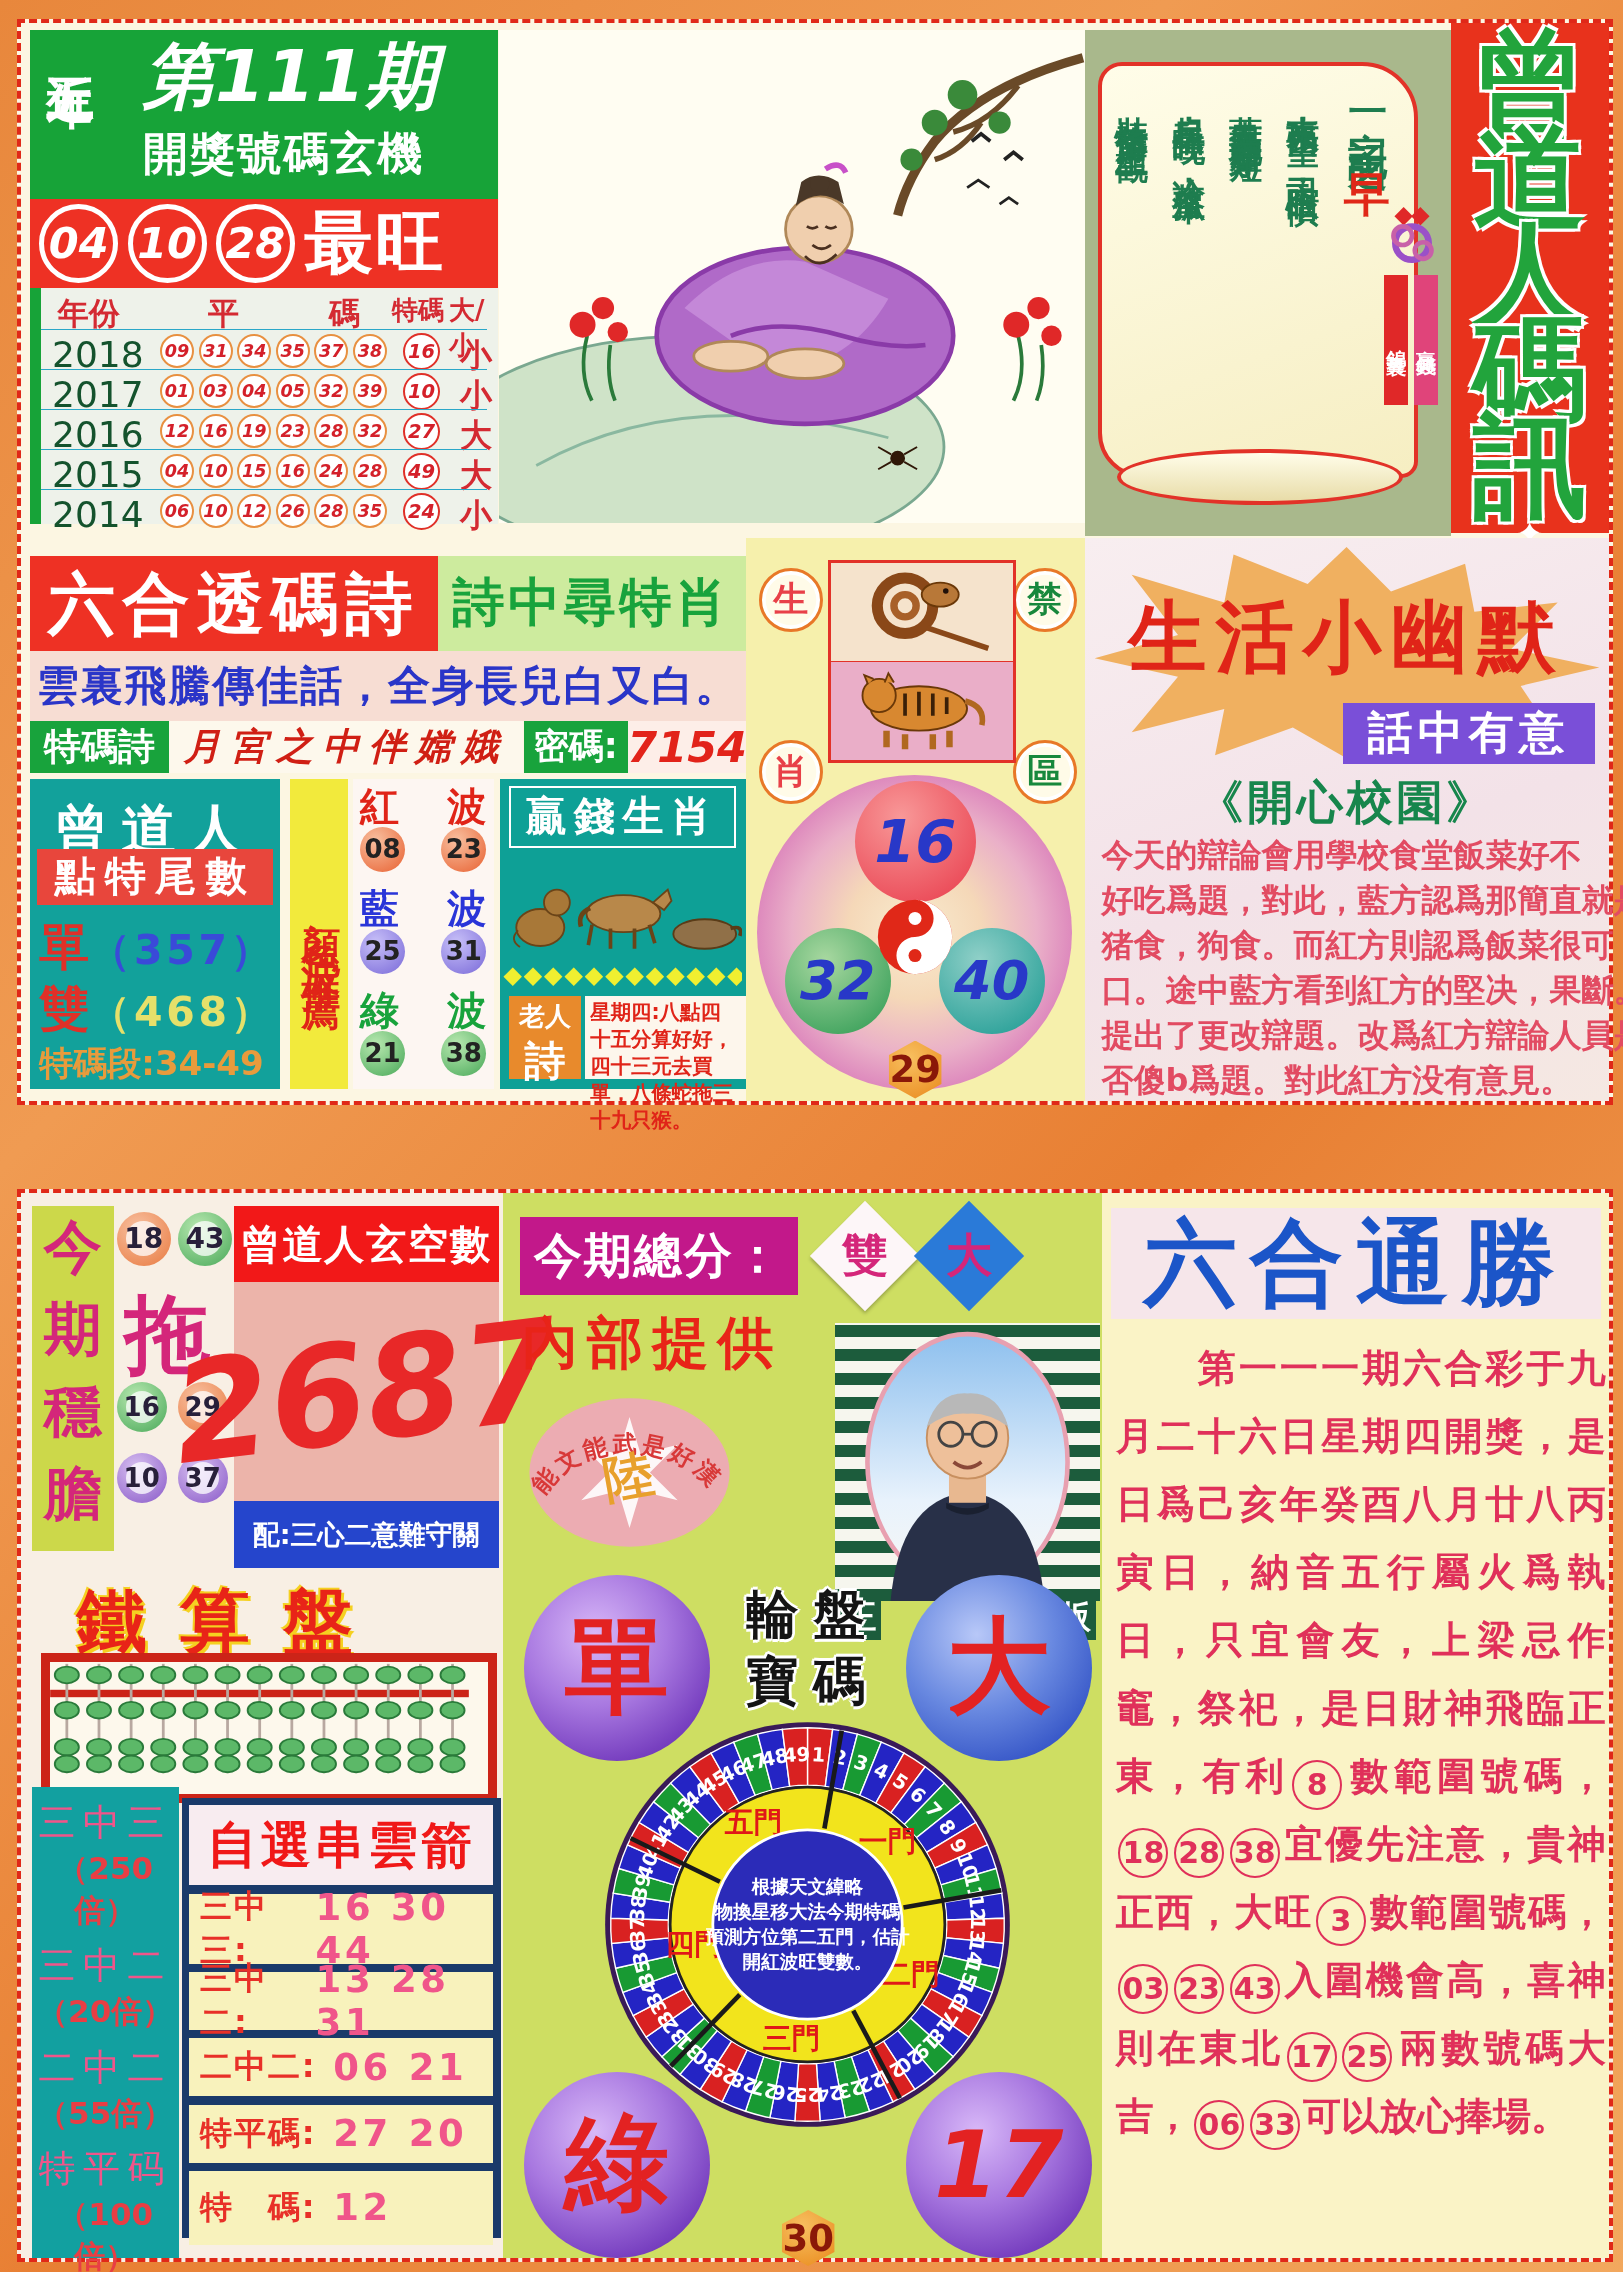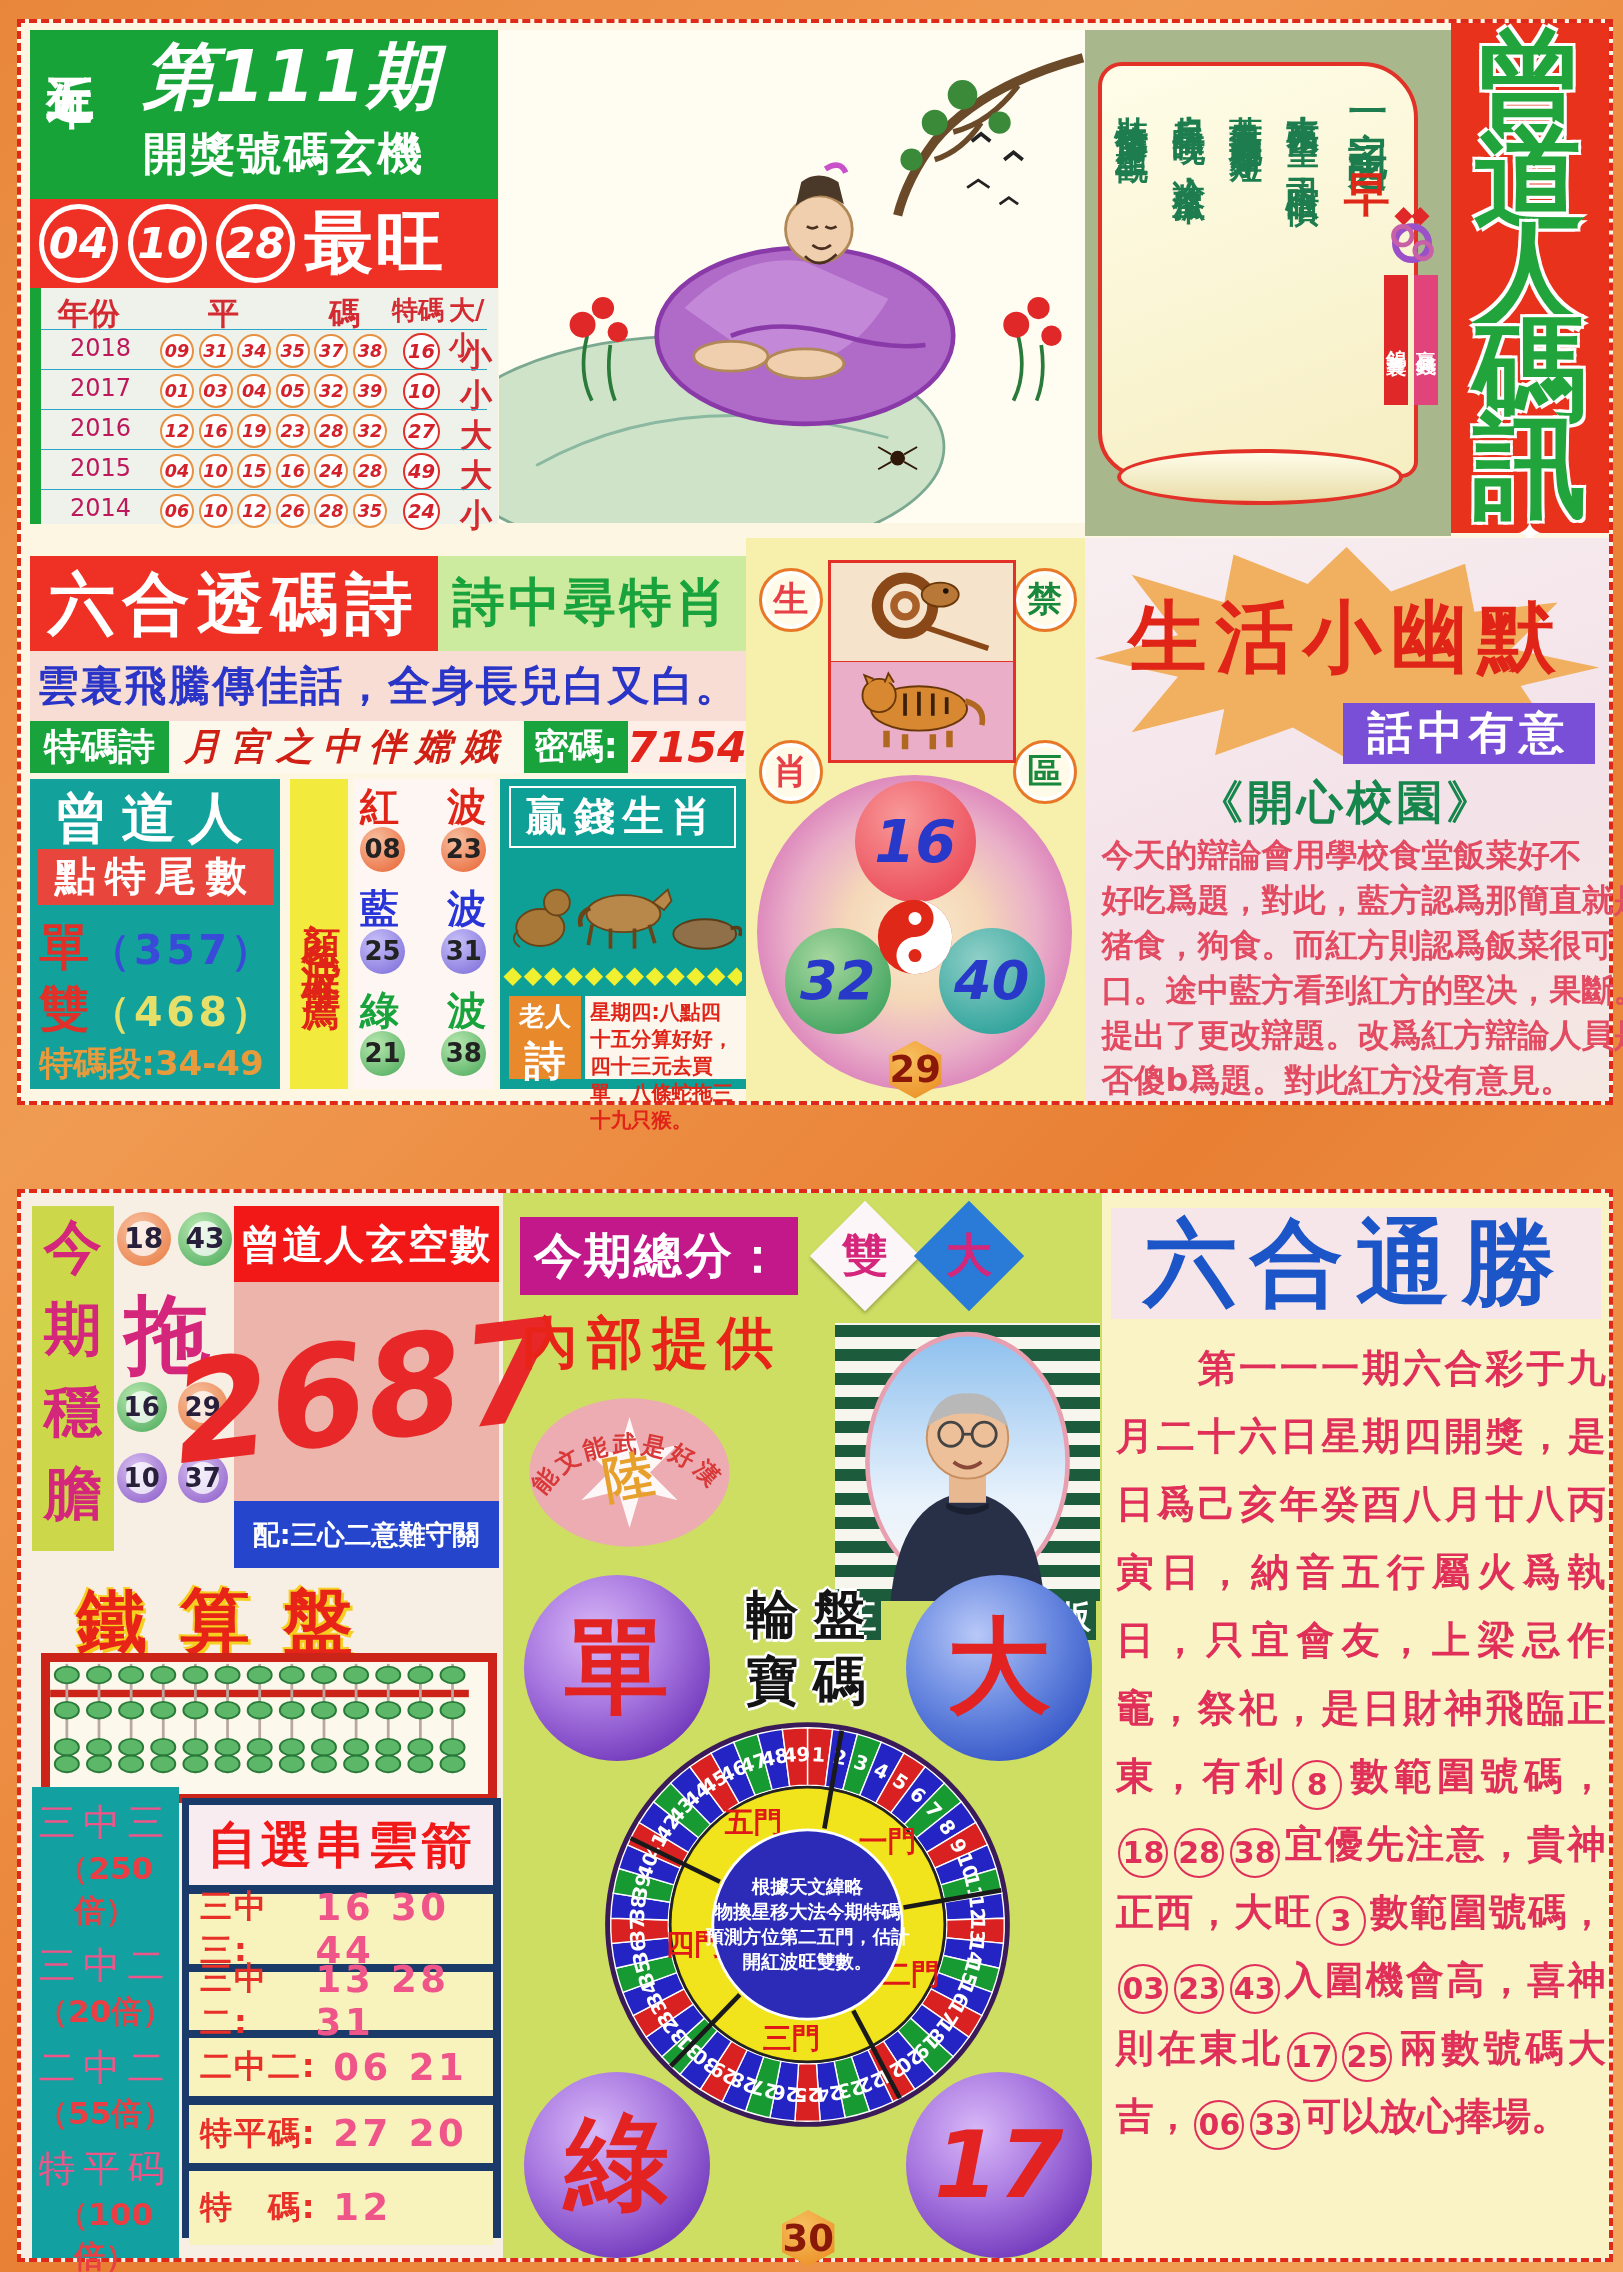--- a/index.html
+++ b/index.html
@@ -15,21 +15,21 @@
   .hist-t1{color:#fff;font-weight:bold;font-style:italic;font-size:72px;line-height:80px;}
   .hist-t2{color:#fff;font-weight:bold;font-size:45px;line-height:56px;letter-spacing:1.9px;}
   .hot-bar{background:#ee3124;display:flex;align-items:center;}
   .hot-num{display:inline-flex;align-items:center;justify-content:center;width:69px;height:69px;
            border:5.6px solid #fff;border-radius:50%;color:#fff;font-weight:bold;font-style:italic;
            font-size:43px;margin-left:9.3px;flex:none;}
   .hot-label{color:#fff;font-weight:bold;font-size:69px;margin-left:9.3px;letter-spacing:1.9px;}
   .hist-table{background:#eef2ea;border-left:11px solid #17a338;position:relative;}
   .hth{color:#d42a32;font-weight:bold;font-size:31px;position:absolute;}
   .hrow{position:relative;height:39px;border-top:1.9px solid #2aa7c8;}
-  .hyear{position:absolute;left:29px;top:3.7px;color:#be185d;font-size:24px;}
+  .hyear{position:absolute;left:11px;top:3.7px;color:#14532d;font-size:36px;}
   .hnums{position:absolute;left:119px;top:3.7px;display:flex;gap:4.6px;}
   .mini{display:inline-flex;align-items:center;justify-content:center;width:30px;height:30px;
         border:2.8px solid #e89040;box-shadow:0 0 0 1.9px #fff inset;border-radius:50%;
         color:#d4202a;font-weight:bold;font-style:italic;font-size:17.6px;background:#fff;flex:none;}
   .hspec{position:absolute;left:362px;top:2.8px;width:33px;height:33px;border:2.8px solid #e03028;
          border-radius:50%;color:#d4202a;font-weight:bold;font-style:italic;font-size:19.5px;
          display:flex;align-items:center;justify-content:center;background:#fff;}
   .hsize{position:absolute;left:419px;top:3.7px;color:#d42a32;font-size:32px;font-weight:bold;}
   
   .scrollbox{background:#a9b88c;}
@@ -359,21 +359,21 @@
         <span>月宮之中伴嫦娥</span>
       </div>
     <div class="abs flexc tag-green" style="left:503px;top:698px;width:104px;height:52px;font-size:35px;">
         <span>密碼:</span>
       </div>
     <div class="abs flexc code-val" style="left:607px;top:698px;width:119px;height:52px;">
         <span>7154</span>
       </div>
 
     <div class="abs tails" style="left:9.3px;top:756px;width:250px;height:310px;">
-      <div class="tails-title" style="padding-top:3px;">曾道人</div>
+      <div class="tails-title" style="padding-top:15px;">曾道人</div>
       <div class="abs flexc tails-band" style="left:7.4px;top:70px;width:236px;height:56px;">
           <span>點特尾數</span>
         </div>
       <div class="abs" style="left:9.3px;top:135px;"><span class="todd">單</span><span class="tval-b">（357）</span></div>
       <div class="abs" style="left:9.3px;top:197px;"><span class="todd">雙</span><span class="tval-y">（468）</span></div>
       <div class="abs trange" style="left:9.3px;top:262px;">特碼段:34-49</div>
     </div>
 
     <div class="abs wstrip" style="left:269px;top:756px;width:58px;height:310px;">顏色波推薦</div>
     <div class="abs wavebox" style="left:332px;top:756px;width:141px;height:310px;">

